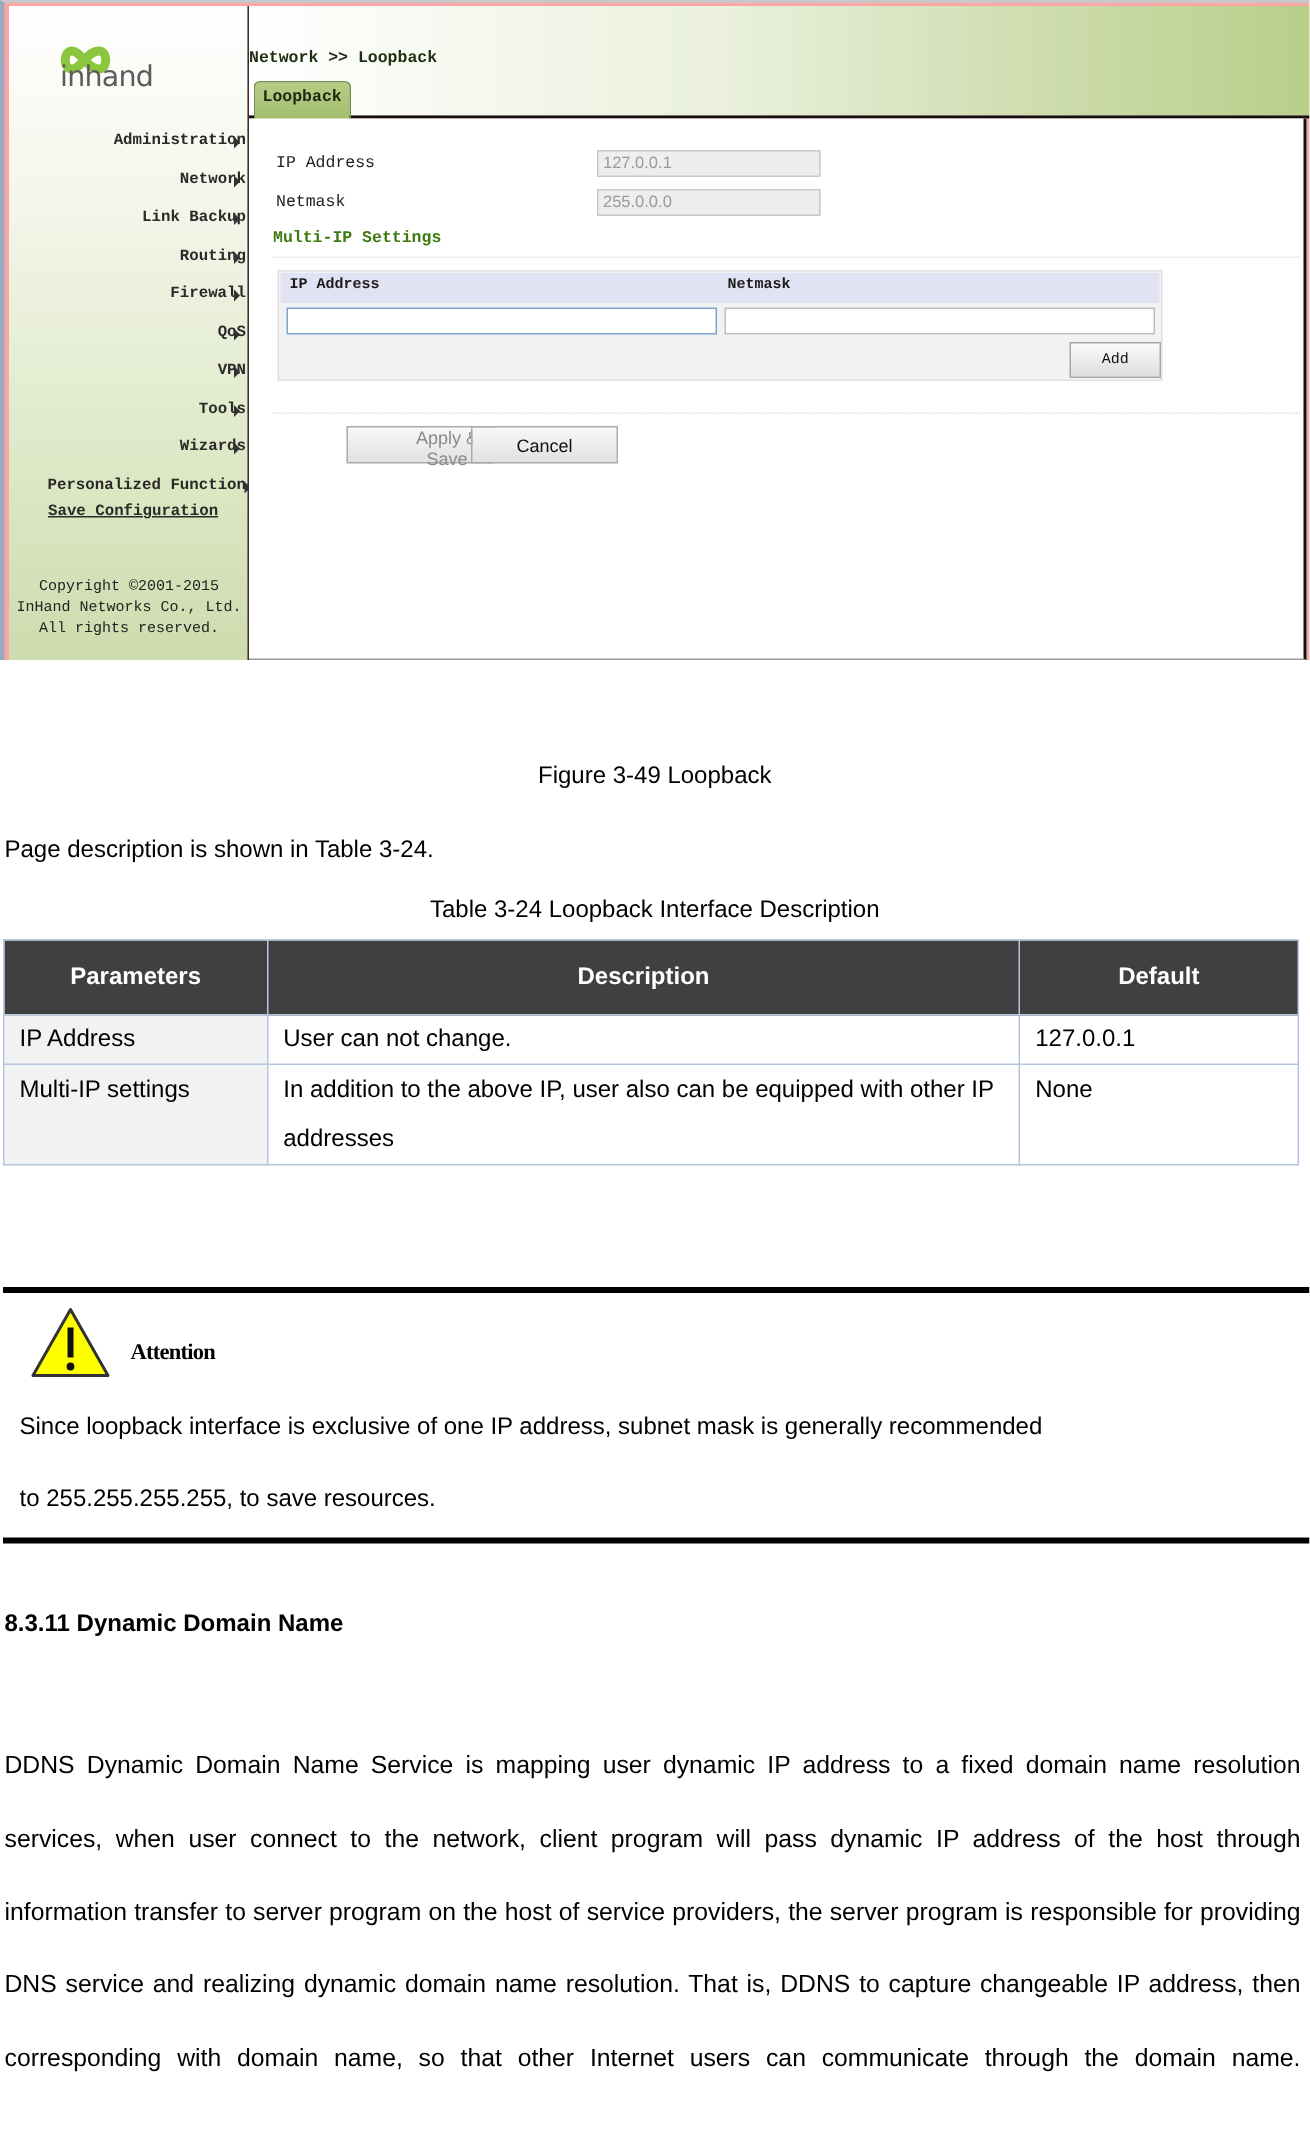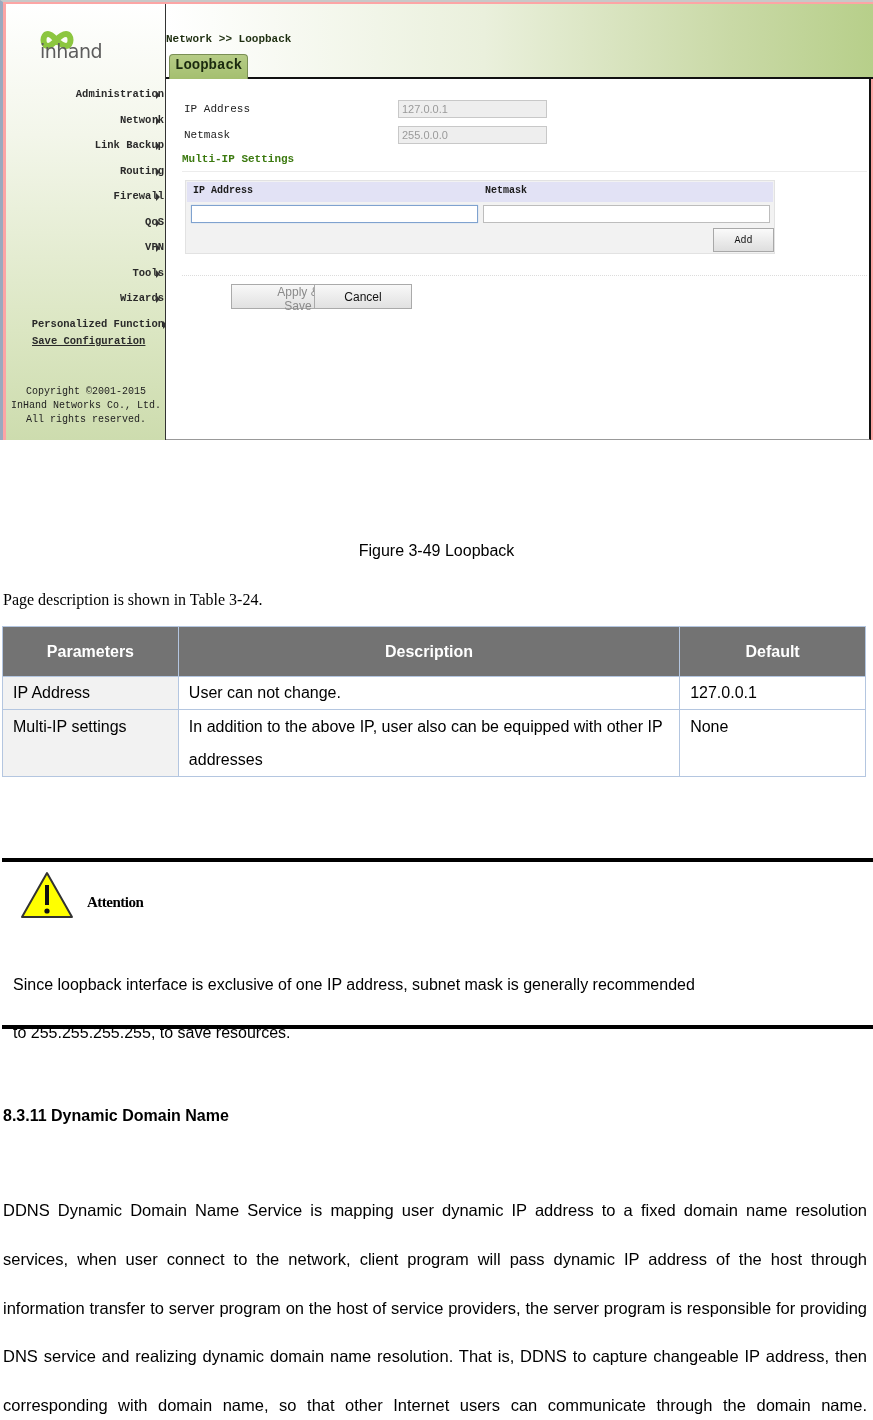--- a/index.html
+++ b/index.html
@@ -48,21 +48,21 @@
     border-bottom: 2px solid #111;
   }
   .breadcrumb {
     position: absolute; left: 0; top: 29px; font-family: "Liberation Mono", monospace;
     font-weight: bold; font-size: 11px; color: #1e2e10;
   }
   .tab {
     position: absolute; left: 3px; top: 50px; height: 34px; padding: 0 5px;
     background: linear-gradient(to bottom, #b6cc86, #9dba67);
     border: 1px solid #7a8f55; border-bottom: none; border-radius: 4px 4px 0 0;
-    font-family: "Liberation Mono", monospace; font-weight: bold; font-size: 14px;
+    font-family: "Liberation Mono", monospace; font-weight: bold; font-size: 11px;
     line-height: 20px; color: #1b2a0f; cursor: pointer;
   }
   .content {
     position: absolute; left: 163px; top: 77px; width: 705px; height: 361px;
     background: #fff; border-right: 2px solid #111; border-bottom: 1px solid #999;
   }
   .field-label {
     position: absolute; left: 18px; font-family: "Liberation Mono", monospace;
     font-size: 11px; color: #222;
   }
@@ -105,32 +105,32 @@
   }
   .btn {
     position: absolute; top: 205px; height: 25px; width: 98px;
     background: linear-gradient(to bottom, #f8f8f8, #e1e1e1); border: 1px solid #aaaaaa;
     font-family: "Liberation Sans", sans-serif; font-size: 12px; cursor: pointer;
   }
   .btn-apply { left: 65px; color: #8a8a8a; padding-left: 36px; }
   .btn-cancel { left: 148px; color: #111; }
 
   
-  .doc { font-family: "Liberation Sans", sans-serif; font-size: 16px; color: #000; margin-top: 33px; }
+  .doc { font-family: "Liberation Sans", sans-serif; font-size: 16px; color: #000; }
   .caption { position: absolute; top: 509px; left: 0; width: 873px; text-align: center; }
-  .para-intro { position: absolute; top: 558px; left: 3px; font-family: Liberation Serif, serif; }
+  .para-intro { position: absolute; top: 558px; left: 3px; }
   .table-caption { position: absolute; top: 598px; left: 0; width: 873px; text-align: center; }
 
   table.desc {
     position: absolute; left: 2px; top: 626px; width: 864px; border-collapse: collapse;
     font-family: "Liberation Sans", sans-serif; font-size: 16px;
   }
   table.desc th, table.desc td { border: 1px solid #b4c6e0; vertical-align: top; }
   table.desc th {
-    background: #737373; color: #fff; font-weight: bold; height: 50px; vertical-align: middle;
+    background: #404040; color: #fff; font-weight: bold; height: 50px; vertical-align: middle;
     text-align: center;
   }
   table.desc td { padding: 5px 10px 0 10px; line-height: 22px; height: 33px; }
   table.desc td.param { background: #f2f2f2; }
   table.desc td.multi { height: 66px; line-height: 33px; padding-top: 0; }
 
   .attn-rule { position: absolute; left: 2px; width: 871px; height: 4px; background: #000; }
   .attn-icon { position: absolute; left: 20px; top: 870px; width: 55px; height: 50px; }
   .attn-title {
     position: absolute; left: 87px; top: 894px; font-family: "Liberation Serif", serif;

